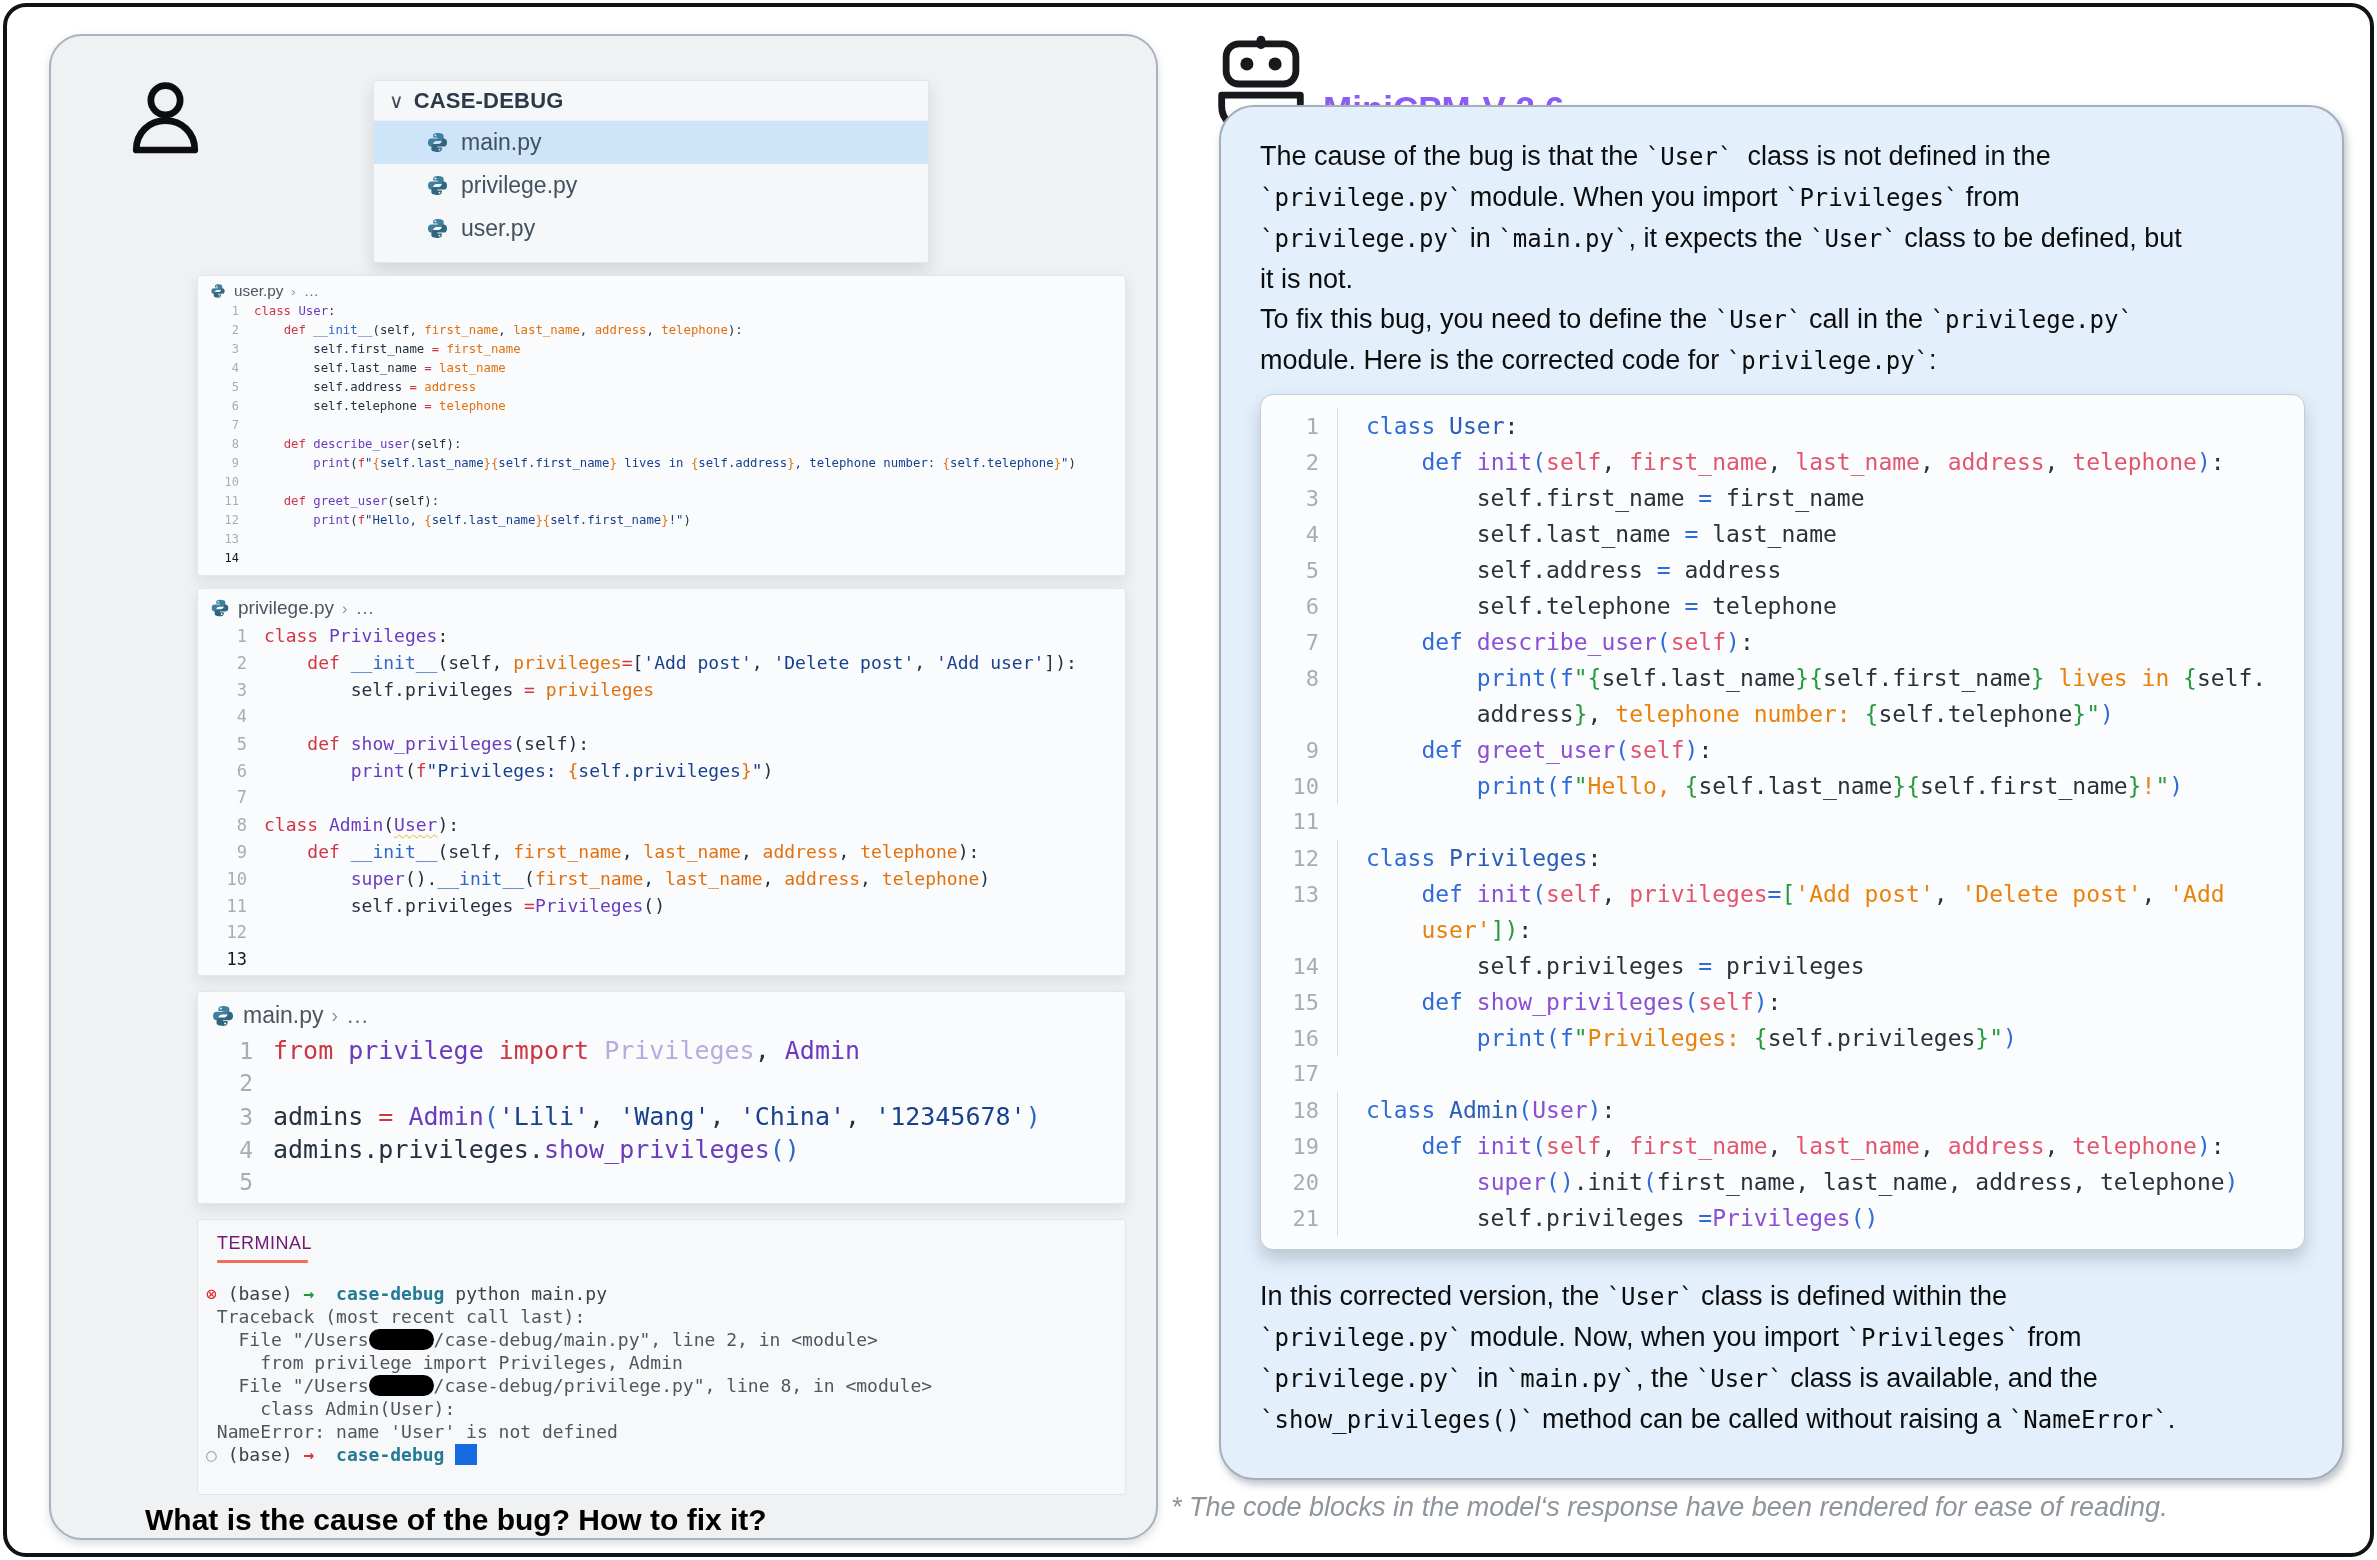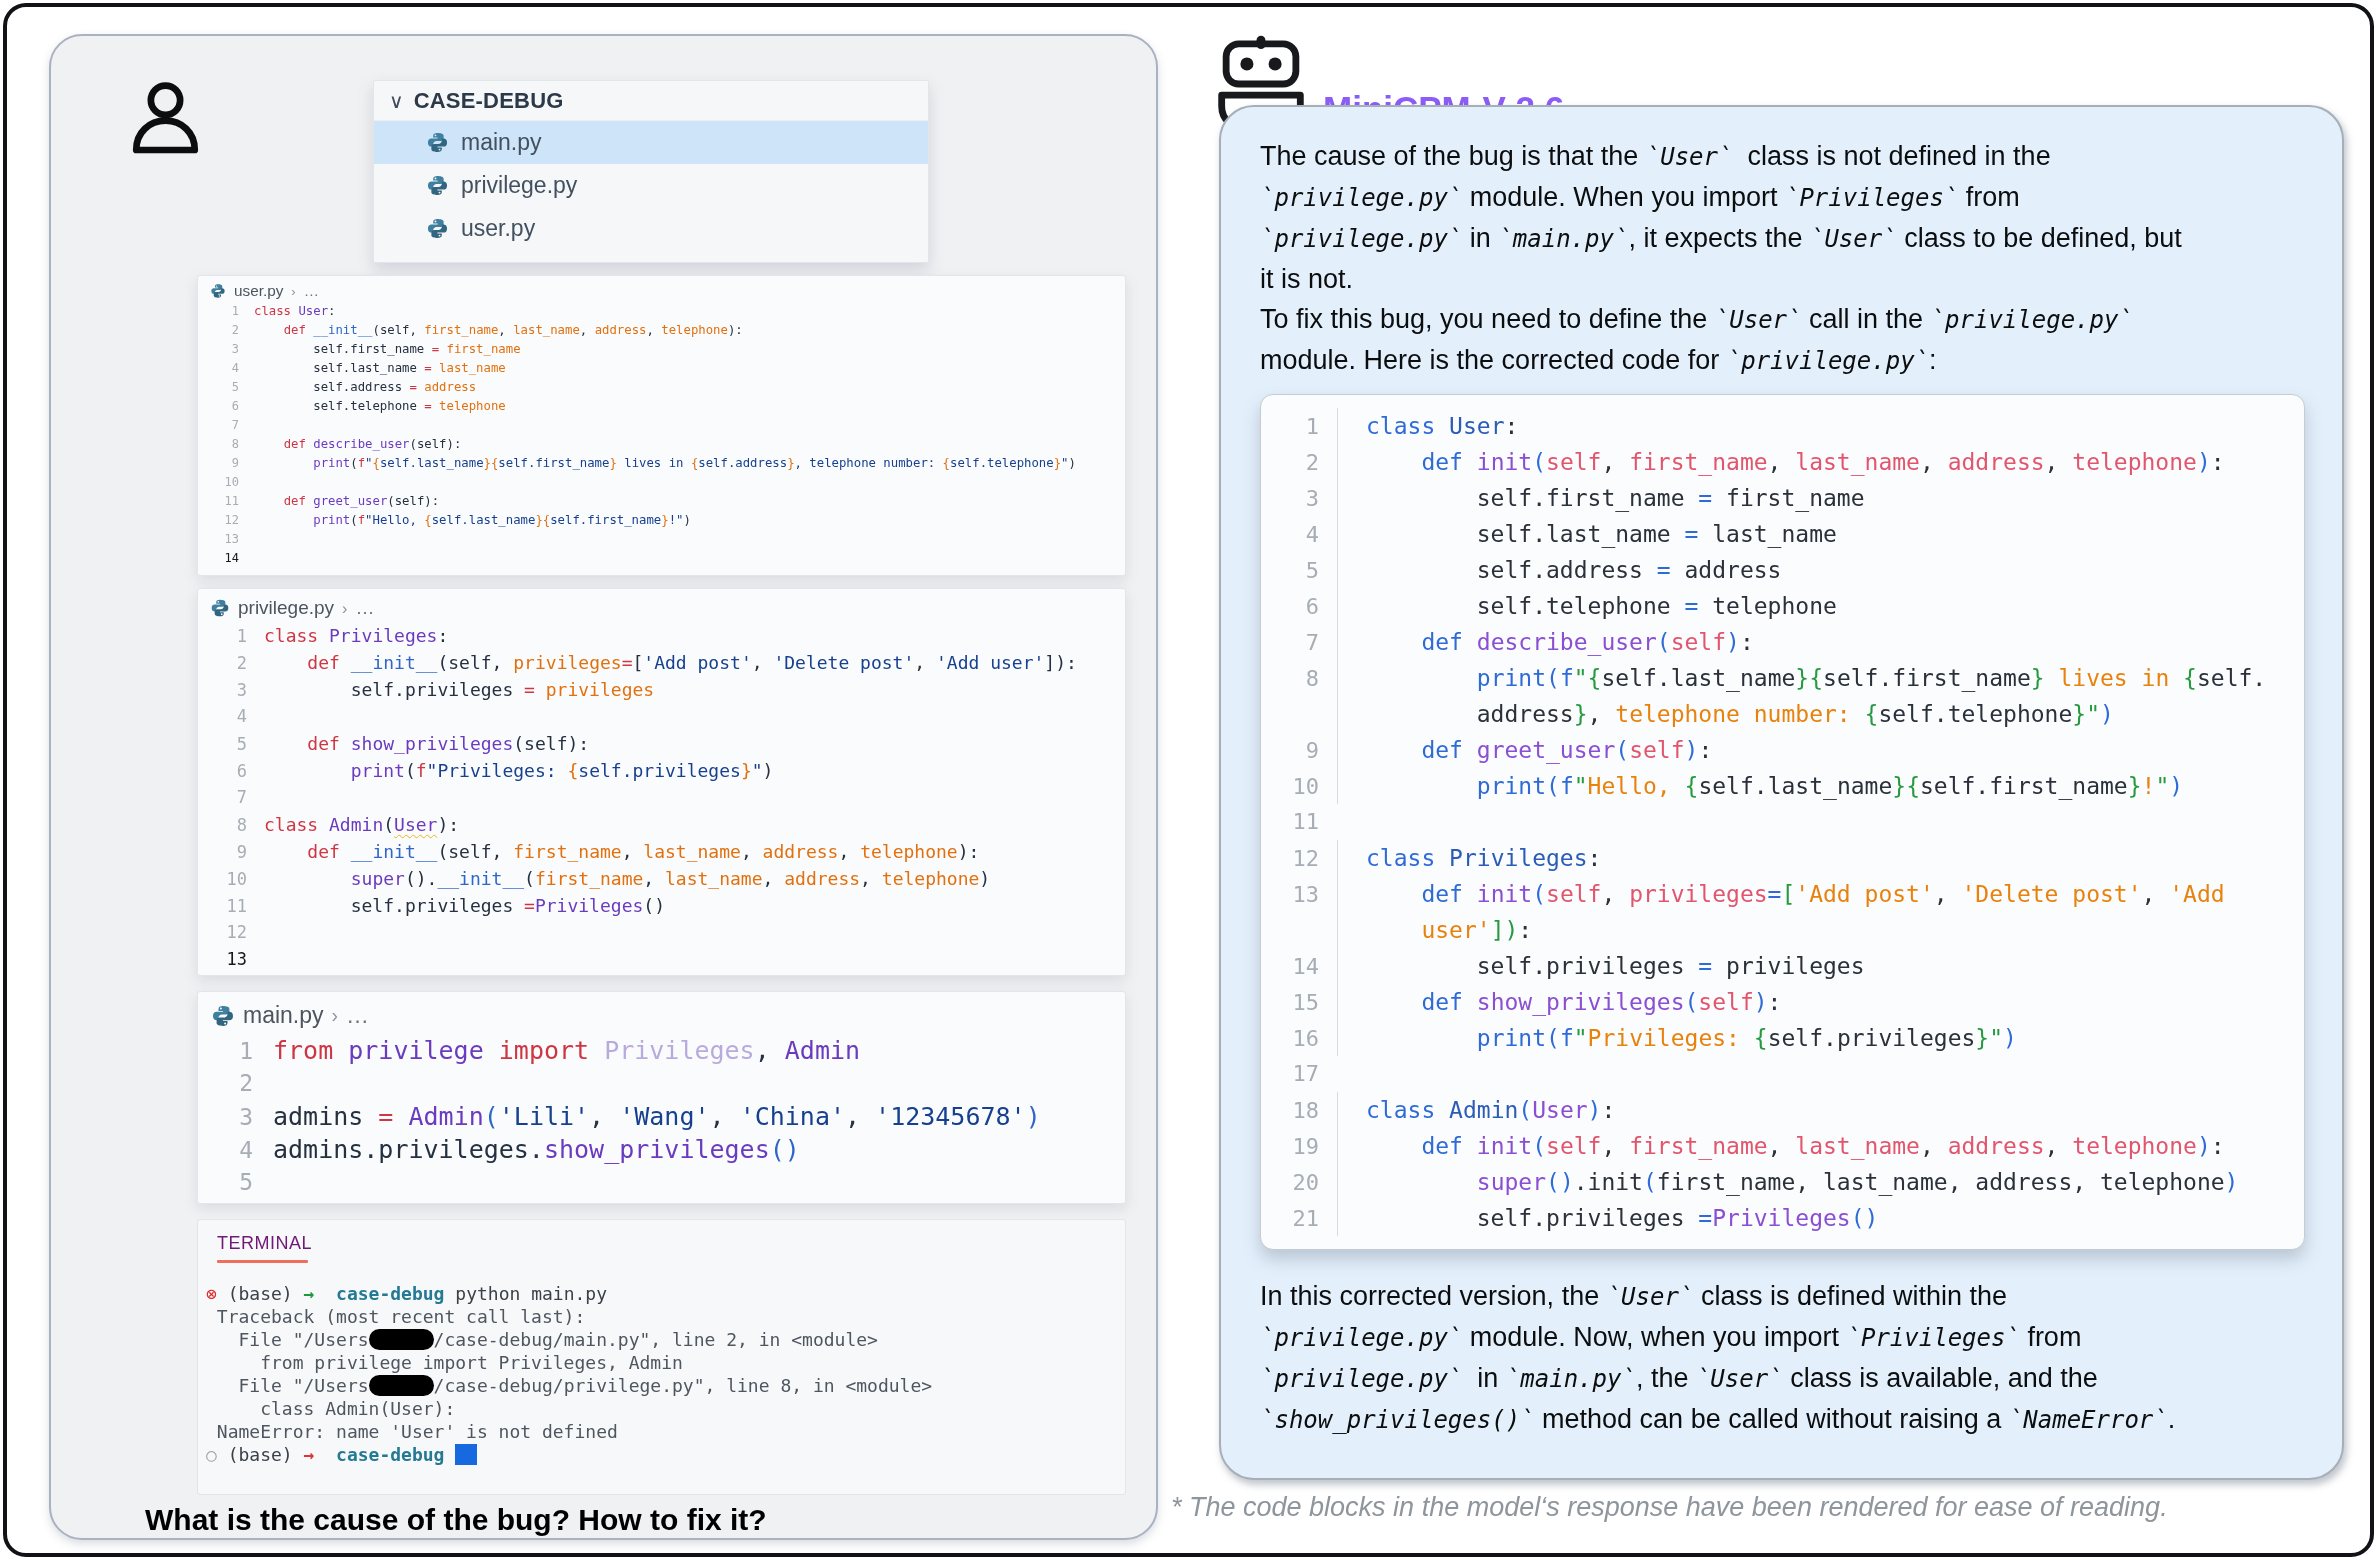--- a/index.html
+++ b/index.html
@@ -70,21 +70,21 @@
   .tk-cur{background:#1769e0;color:transparent;}
 
   .question{position:absolute;left:94px;top:1467px;font-size:30px;font-weight:bold;color:#000;}
 
   
   .robot{position:absolute;left:1208px;top:26px;}
   .r-title{position:absolute;left:1316px;top:42px;font-size:35px;font-weight:bold;color:#8b5cf6;margin-top:40px;}
 
   .bubble{position:absolute;left:1212px;top:98px;width:1125px;height:1375px;background:#e3f0fc;border:2px solid #a6aeb8;border-radius:35px;box-shadow:2.5px 4.4px 7px rgba(120,130,145,.45);box-sizing:border-box;padding:29px 39px 0 39px;}
   .pline{font-size:27px;line-height:40px;color:#0c0d0e;white-space:pre-wrap;}
-  .icode{font-family:"DejaVu Sans Mono",monospace;font-size:24px;font-style:italic;}
+  .icode{font-family:"DejaVu Sans Mono",monospace;font-size:24px;}
 
   .rblock{margin-top:13px;width:1045px;background:#fbfcfe;border:1.5px solid #c7ccd2;border-radius:13px;box-shadow:0 9px 17px rgba(90,100,115,.30);padding:13px 0;box-sizing:border-box;font-family:"DejaVu Sans Mono",monospace;}
   .rblock .crow{font-size:23px;line-height:36px;height:36px;}
   .rblock .cnum{width:58px;font-size:22px;color:#a6adb5;}
   .rblock .ctxt{padding-left:28px;border-left:1px solid #d7dbdf;margin-left:18px;}
   
   .rt .tk-k{color:#2f6bd7;}
   .rt .tk-c{color:#2b5cb8;}
   .rt .tk-f{color:#8a4fd3;}
   .rt .tk-p{color:#e2566d;}

